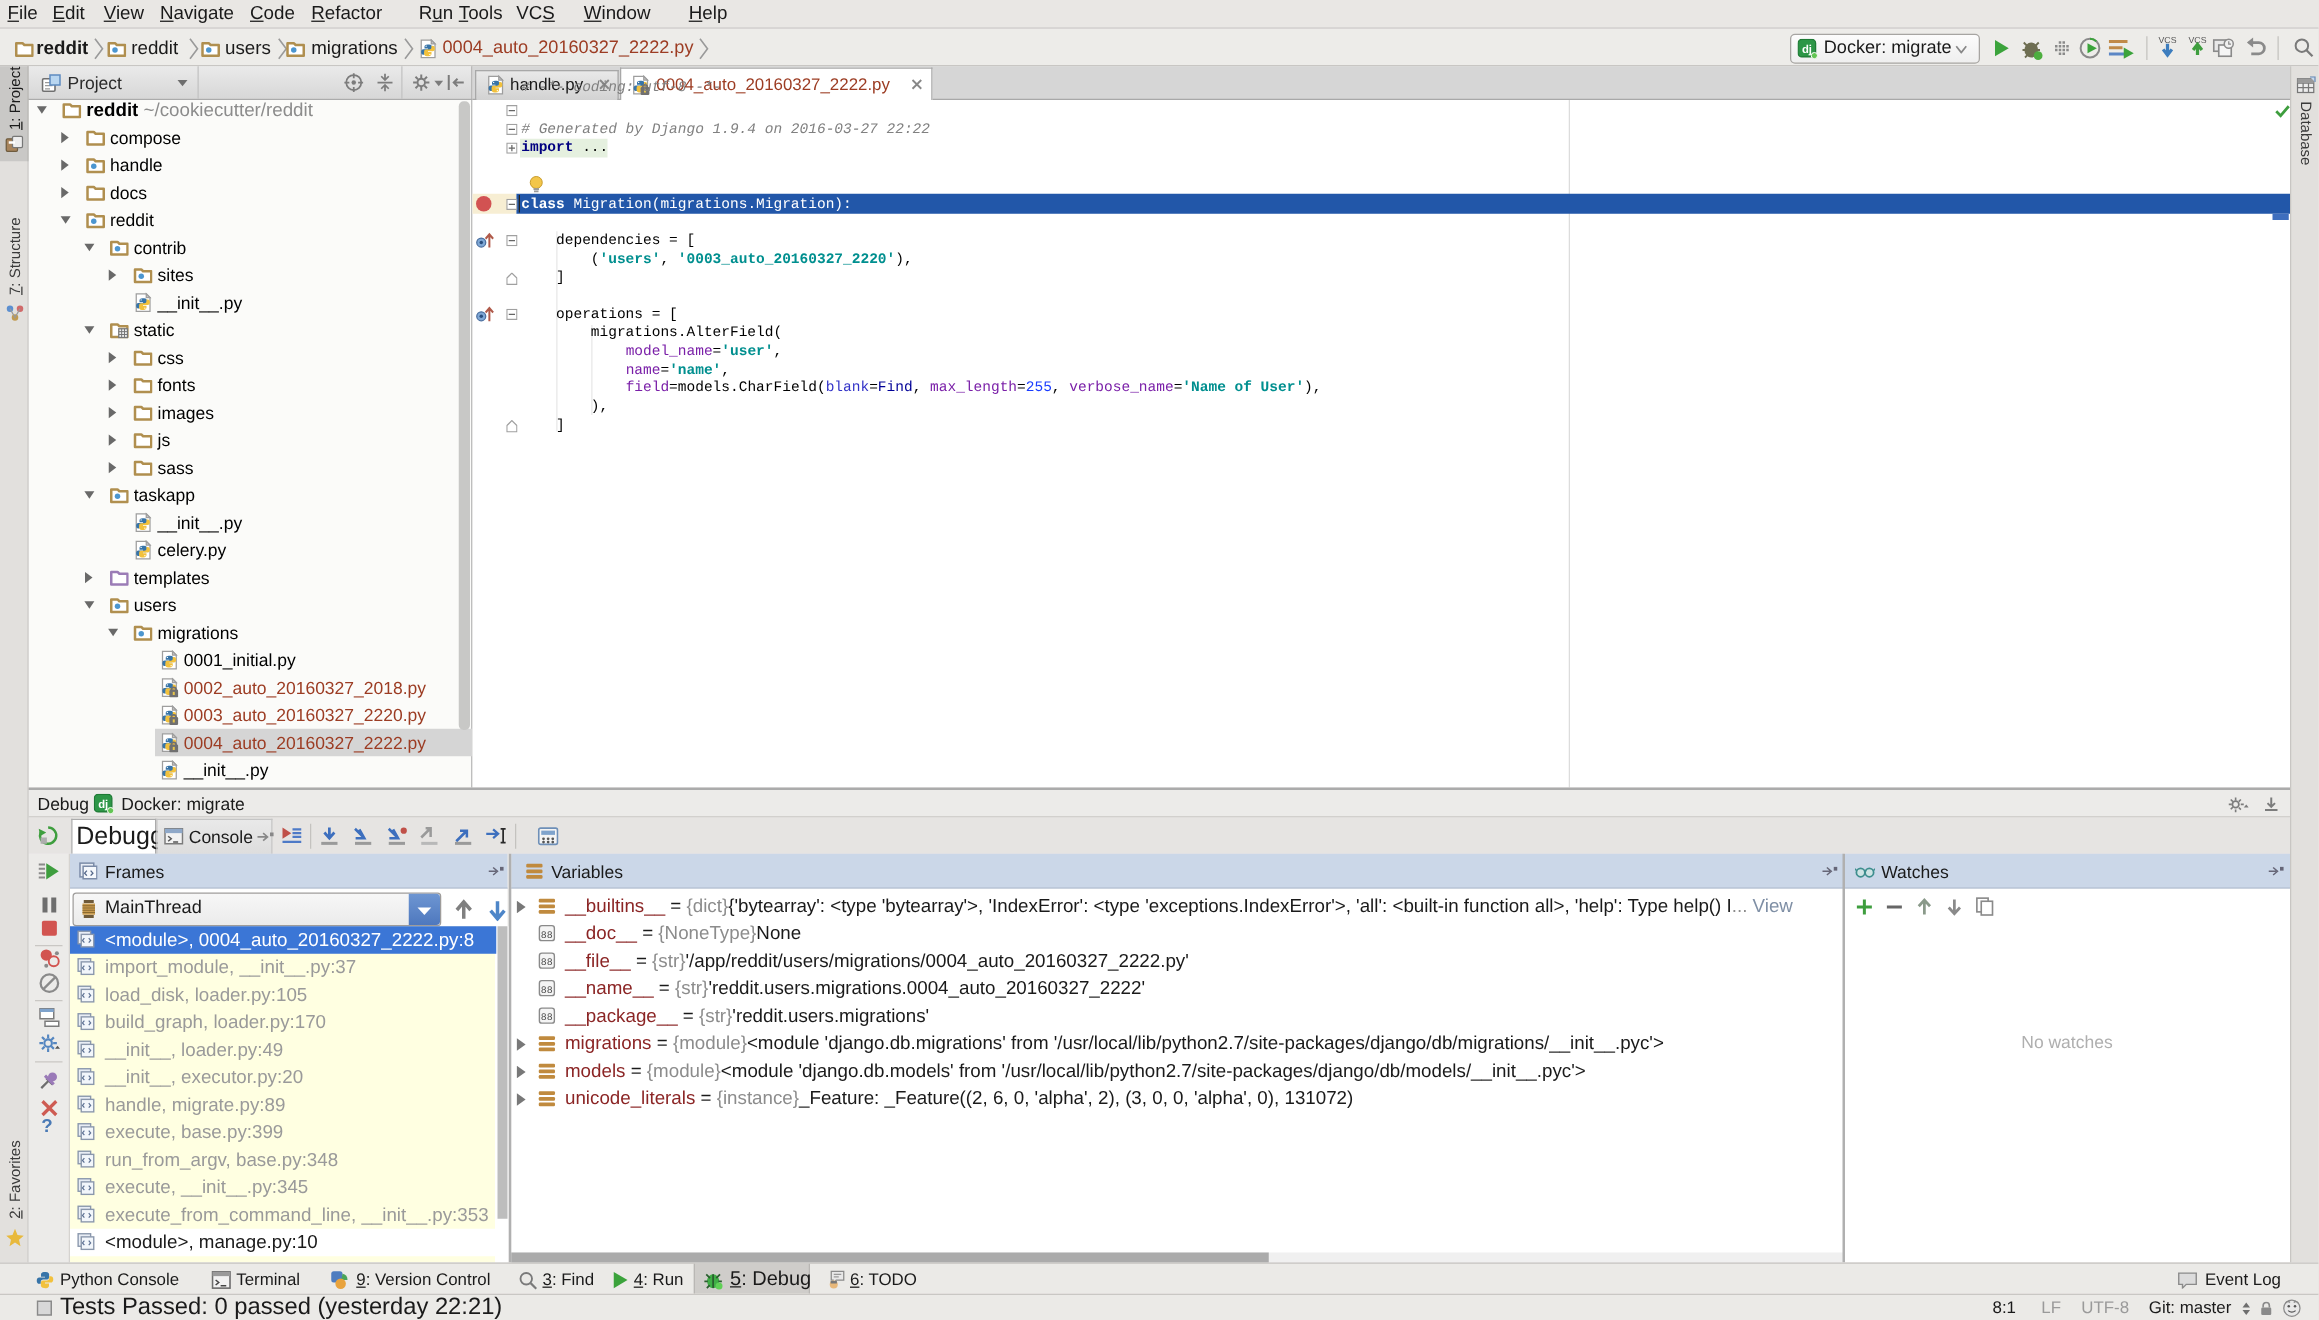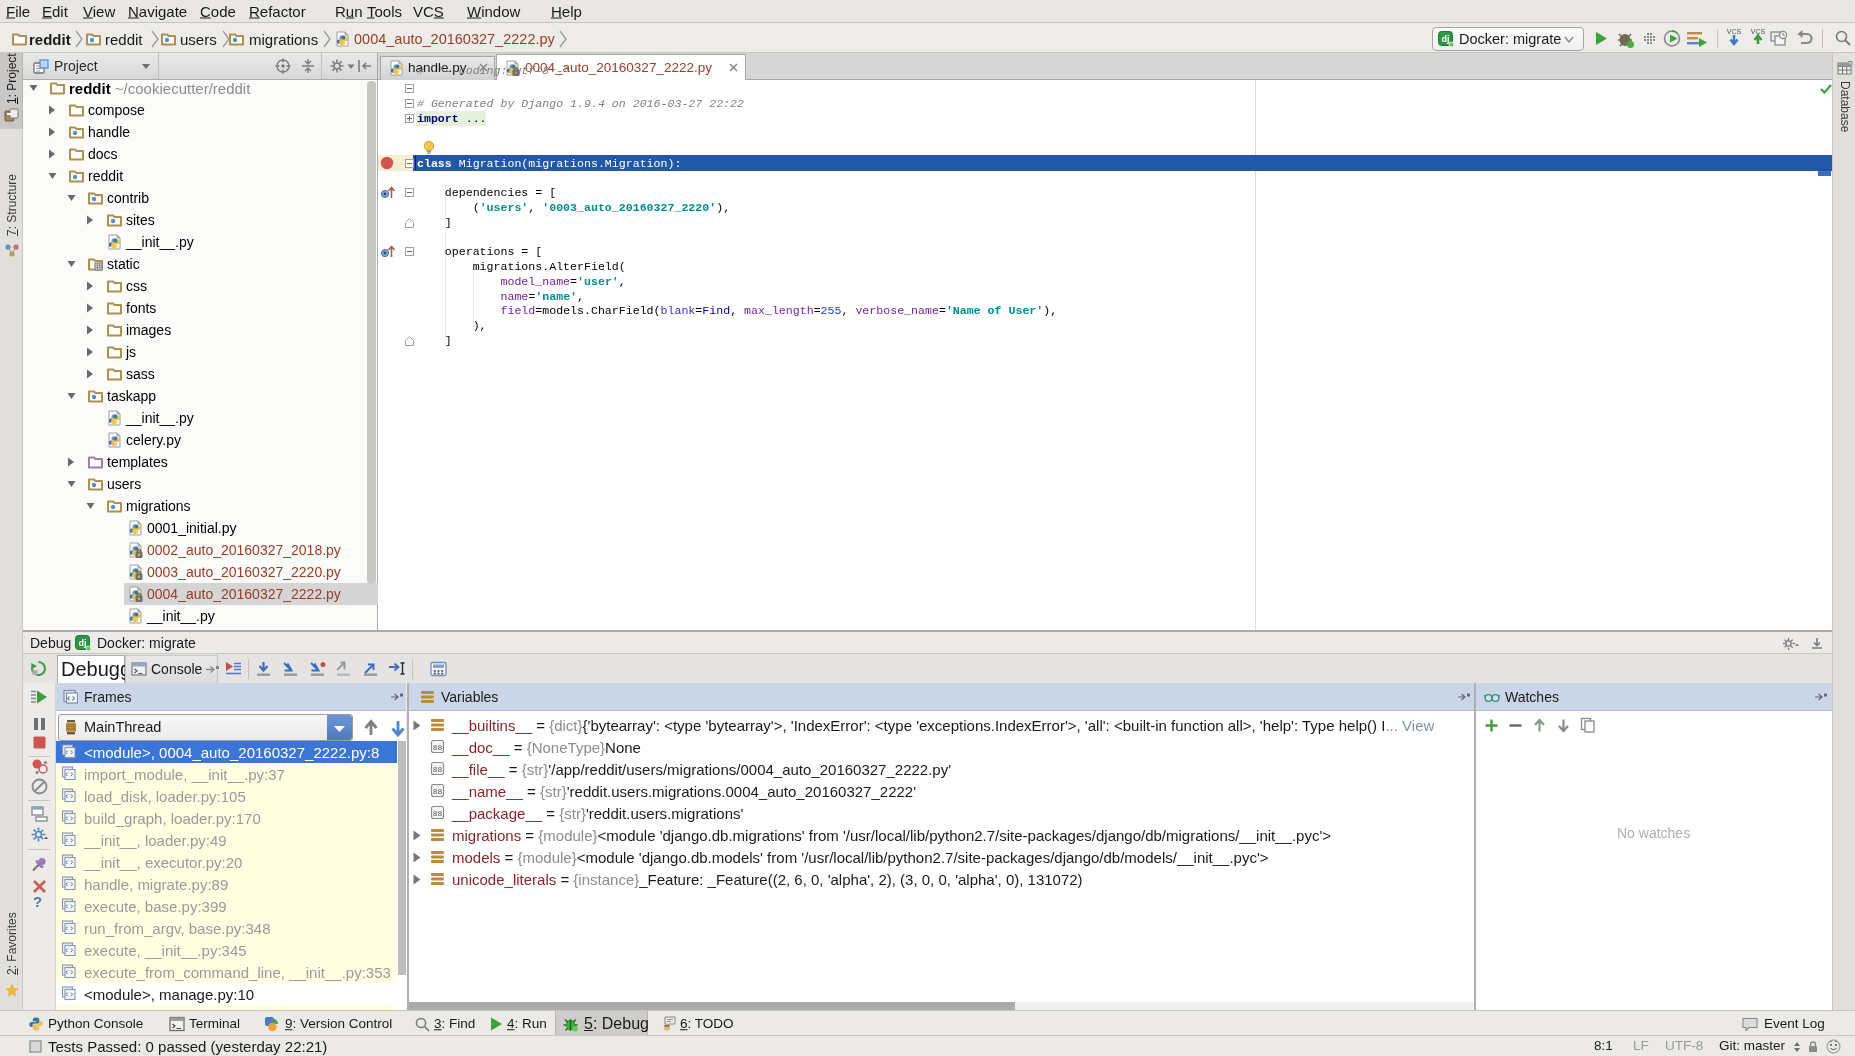--- a/index.html
+++ b/index.html
@@ -878,21 +878,21 @@
     </svg>
 <div class="t" style="left:680px;top:1024px;font-size:13.5px;color:#1A1A1A;font-weight:normal;"><u>6</u>: TODO</div>
 <svg style="position:absolute;left:1742px;top:1017px" width="16" height="14" viewBox="0 0 16 14">
       <path d="M1 1.5 h14 v9 h-8 l-3 3 v-3 h-3 z" fill="#DCDCDC" stroke="#8A8A8A" stroke-width="1.1"></path>
     </svg>
 <div class="t" style="left:1764px;top:1024px;font-size:13.5px;color:#1A1A1A;font-weight:normal;">Event Log</div>
 <div class="" style="left:0px;top:1035px;width:1855px;height:21px;background:#EBEAE7;border-top:1px solid #C9C7C4;"></div>
 <svg style="position:absolute;left:29px;top:1040px" width="13" height="13" viewBox="0 0 13 13">
       <rect x="1" y="1" width="11" height="11" fill="#D8D8D8" stroke="#8A8A8A" stroke-width="1.2"></rect>
     </svg>
-<div class="t" style="left:48px;top:1046px;font-size:15px;color:#1A1A1A;font-weight:normal;">Tests Passed: 0 passed (yesterday 22:21)</div>
+<div class="t" style="left:48px;top:1046px;font-size:19px;color:#1A1A1A;font-weight:normal;">Tests Passed: 0 passed (yesterday 22:21)</div>
 <div class="t" style="left:1594px;top:1046px;font-size:13.5px;color:#1A1A1A;font-weight:normal;">8:1</div>
 <div class="t" style="left:1633px;top:1046px;font-size:13.5px;color:#9A9A9A;font-weight:normal;">LF</div>
 <div class="t" style="left:1665px;top:1046px;font-size:13.5px;color:#9A9A9A;font-weight:normal;">UTF-8</div>
 <div class="t" style="left:1719px;top:1046px;font-size:13.5px;color:#1A1A1A;font-weight:normal;">Git: master</div>
 <svg style="position:absolute;left:1793px;top:1041px" width="8" height="12" viewBox="0 0 8 12">
       <path d="M4 1 L7 5 H1 z M4 11 L1 7 h6 z" fill="#6E6E6E"></path>
     </svg>
 <svg style="position:absolute;left:1808px;top:1041px" width="10" height="12" viewBox="0 0 10 12">
       <rect x="1" y="5" width="8" height="6" rx="1" fill="#8A8A8A"></rect>
       <path d="M2.5 5 V3.5 a2.5 2.5 0 0 1 5 0 V5" fill="none" stroke="#8A8A8A" stroke-width="1.3"></path>

